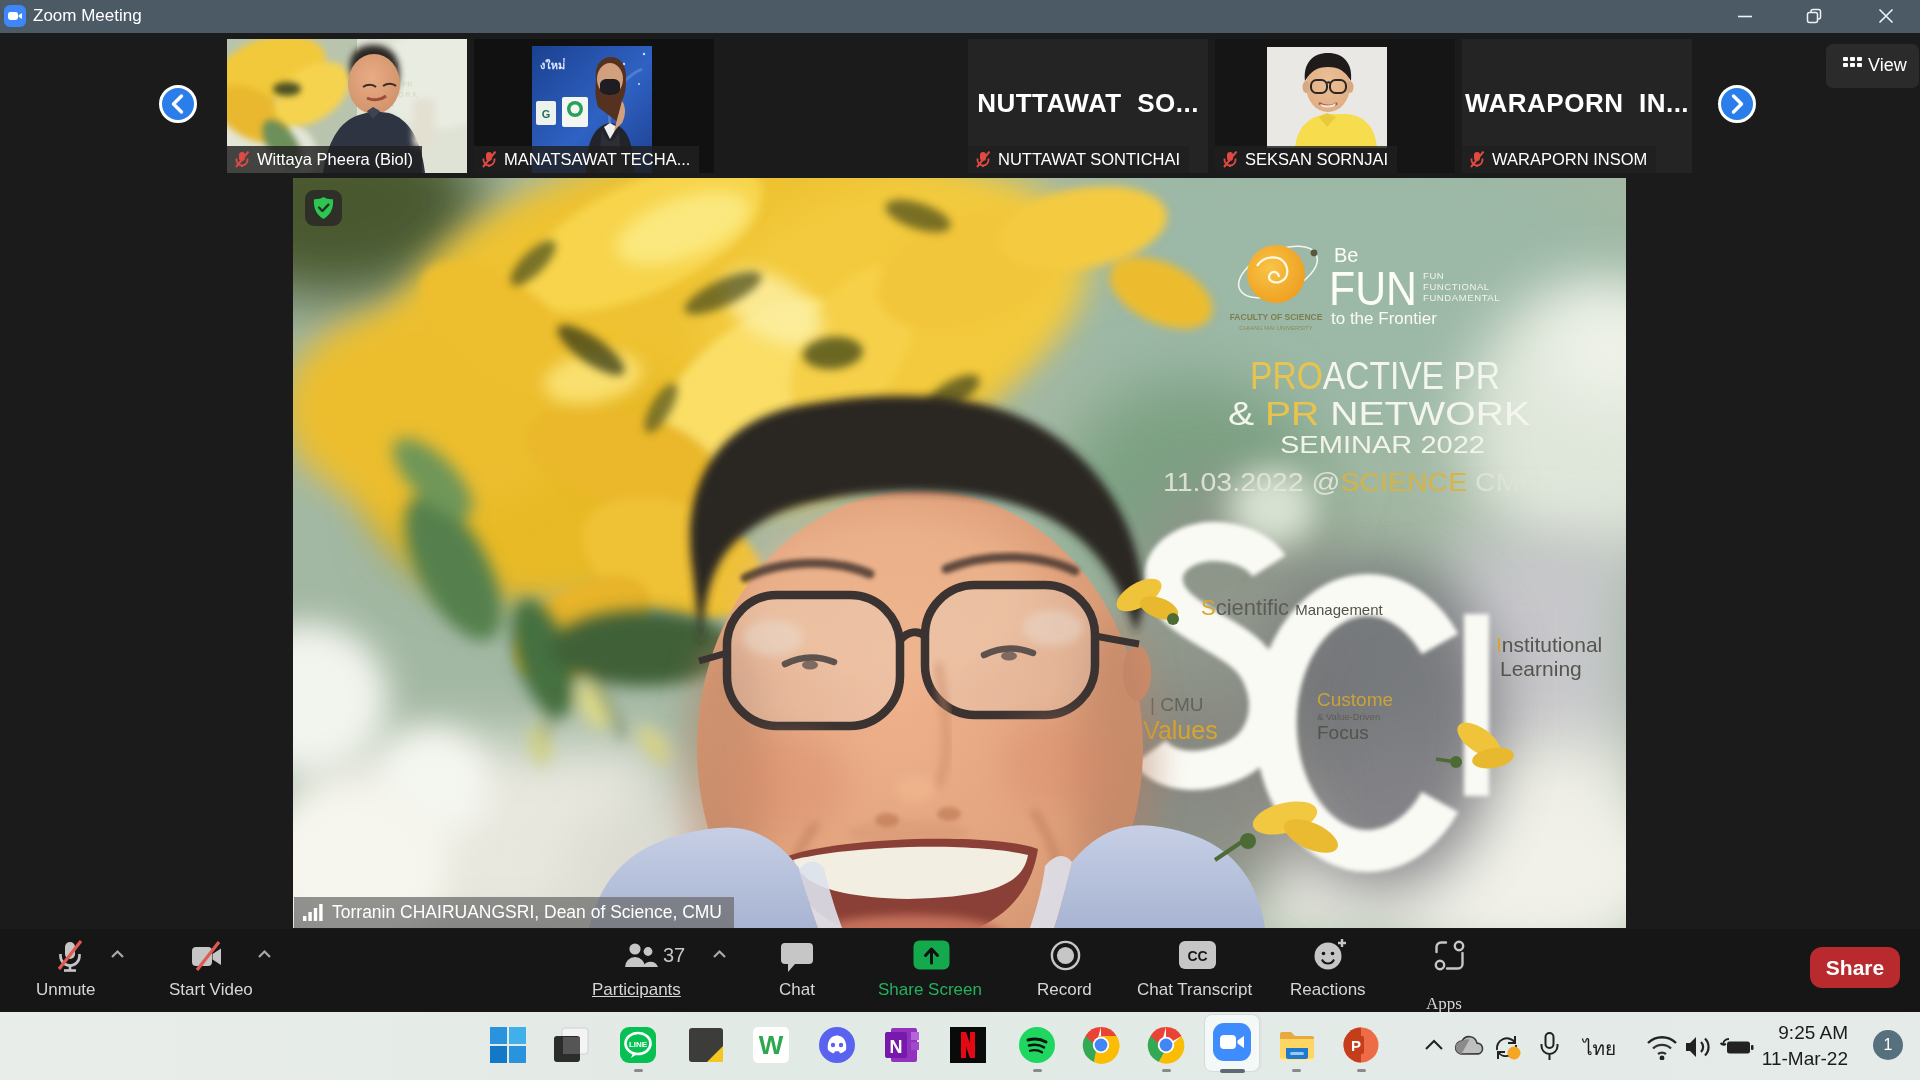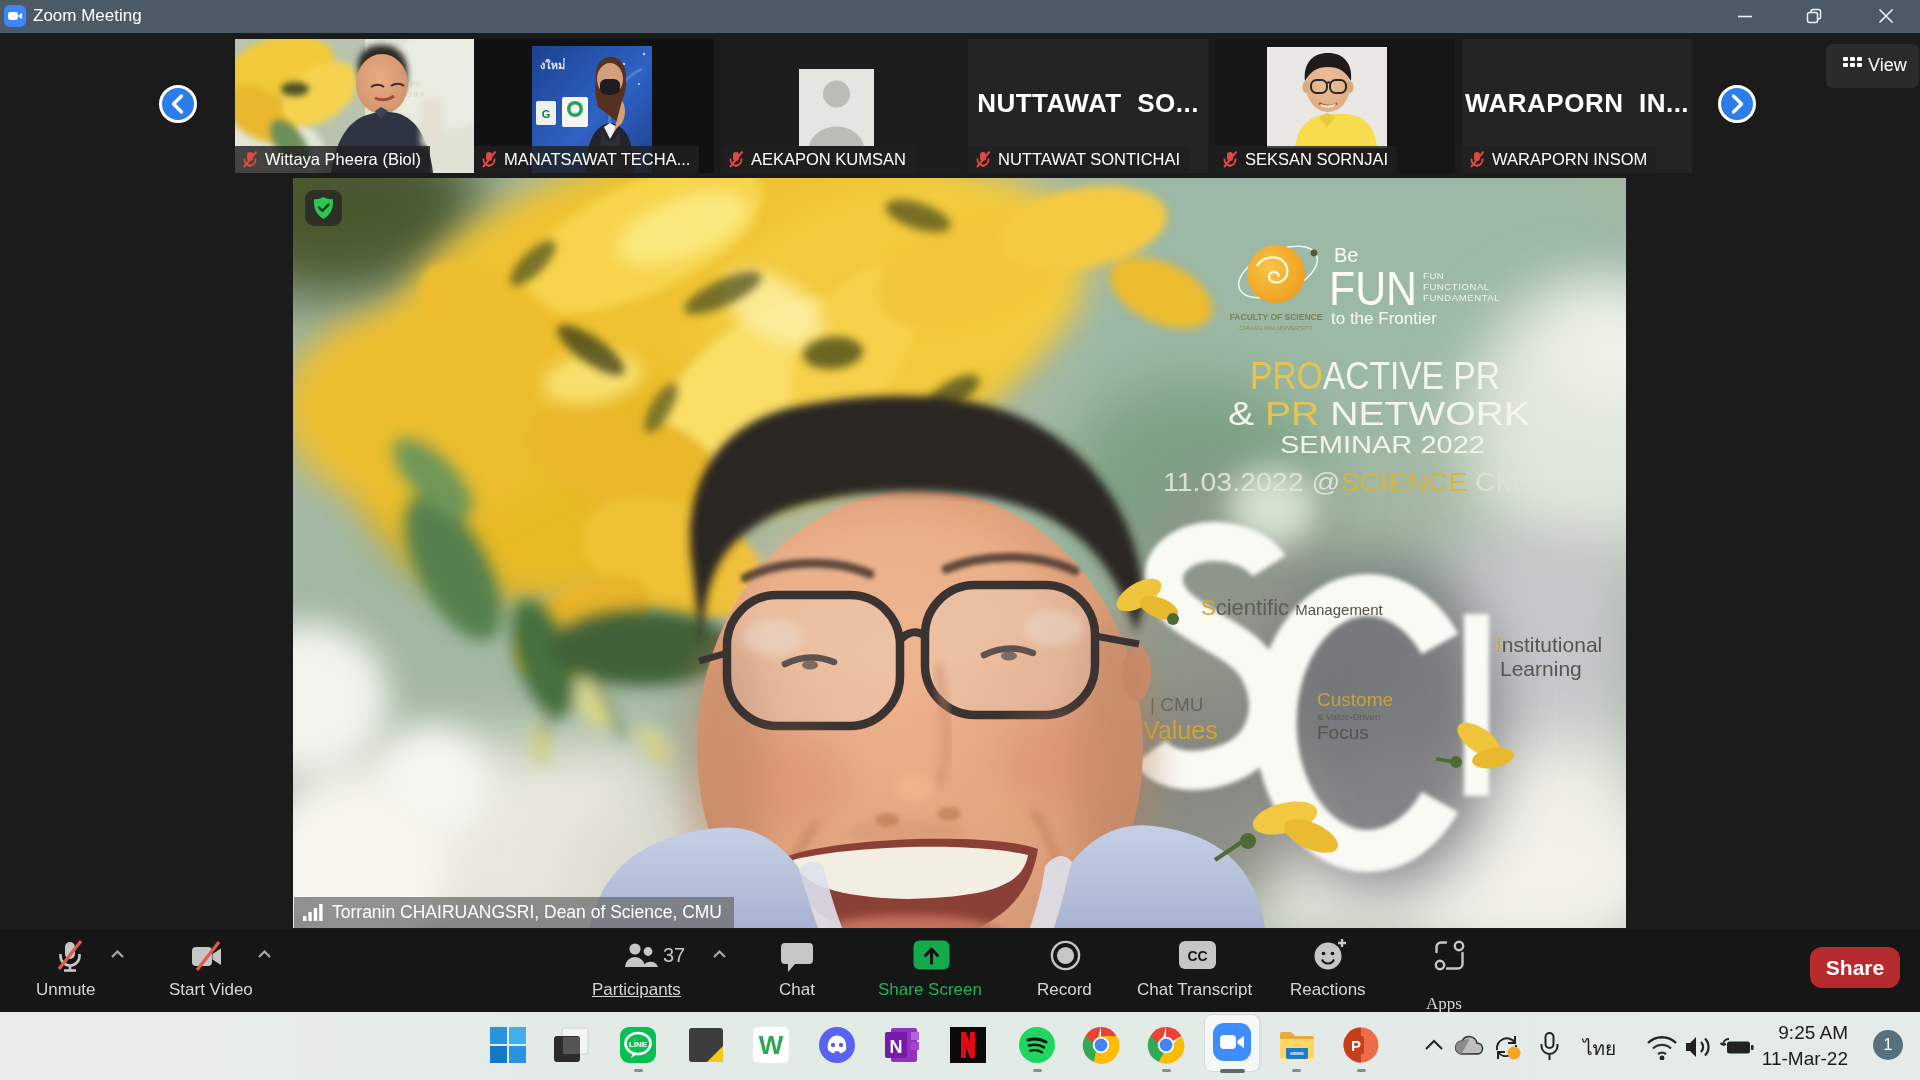--- a/index.html
+++ b/index.html
@@ -43,21 +43,21 @@
       <rect x="1.5" y="4.5" width="10" height="10" rx="2" fill="none" stroke="#eef2f5" stroke-width="1.5"></rect>
       <path d="M5 4.5 V3.5 a2 2 0 0 1 2-2 h5.5 a2 2 0 0 1 2 2 V9 a2 2 0 0 1 -2 2 h-1" fill="none" stroke="#eef2f5" stroke-width="1.5"></path>
     </svg>
   <svg class="abs" style="left:1878px;top:8px" width="16" height="16" viewBox="0 0 16 16">
       <path d="M1.5 1.5 L14.5 14.5 M14.5 1.5 L1.5 14.5" stroke="#eef2f5" stroke-width="1.6"></path>
     </svg>
 
   <div id="content" class="abs"></div>
 
   <div id="strip" class="abs" style="left:0;top:33px;width:1920px;height:145px;">
-    <div class="tile" id="tile1" style="left:227px;width:240px;margin-left:8px;"><div class="tlabel">
+    <div class="tile" id="tile1" style="left:227px;width:240px;"><div class="tlabel">
           <svg width="16" height="17" viewBox="0 0 16 17">
             <rect x="5" y="1" width="6" height="9" rx="3" fill="#e04a43"></rect>
             <path d="M2.5 7.5 v1.5 a5.5 5.5 0 0 0 11 0 V7.5" fill="none" stroke="#e04a43" stroke-width="1.8"></path>
             <line x1="8" y1="14.5" x2="8" y2="16" stroke="#e04a43" stroke-width="1.8"></line>
             <line x1="14.5" y1="0.5" x2="2" y2="16" stroke="#e04a43" stroke-width="2"></line>
           </svg>
           <span>Wittaya Pheera (Biol)</span>
         </div>
       <svg width="240" height="134" viewBox="0 0 240 134">
         <defs>
@@ -128,36 +128,20 @@
         <path d="M 122 40 C 120 26 128 18 137 18 C 147 18 153 27 152 42 C 152 52 150 58 148 62 L 145 84 L 124 68 C 121 58 121 50 122 40 Z" fill="#55321f"></path>
         <ellipse cx="136" cy="40" rx="13" ry="16" fill="#d3a07e"></ellipse>
         <path d="M 126 42 C 126 52 146 52 146 42 L 146 50 C 146 58 126 58 126 50 Z" fill="#1c1c20"></path>
         <rect x="126" y="40" width="20" height="14" rx="6" fill="#1e1e22"></rect>
         <path d="M 112 134 C 112 100 122 86 136 84 C 152 86 160 102 160 134 Z" fill="#23242b"></path>
         <path d="M 130 88 L 136 100 L 143 88 L 136 84 Z" fill="#f0f0f0"></path>
         <path d="M 128 90 C 132 106 140 106 145 92 L 148 134 L 124 134 Z" fill="#2d2e36"></path>
         <path d="M 148 62 C 152 68 152 76 148 84 L 140 92 Z" fill="#d3a07e"></path>
       </svg>
     </div>
-    <div class="tile" id="tile3" style="left:721px;width:240px;"><div class="tlabel">
-          <svg width="16" height="17" viewBox="0 0 16 17">
-            <rect x="5" y="1" width="6" height="9" rx="3" fill="#e04a43"></rect>
-            <path d="M2.5 7.5 v1.5 a5.5 5.5 0 0 0 11 0 V7.5" fill="none" stroke="#e04a43" stroke-width="1.8"></path>
-            <line x1="8" y1="14.5" x2="8" y2="16" stroke="#e04a43" stroke-width="1.8"></line>
-            <line x1="14.5" y1="0.5" x2="2" y2="16" stroke="#e04a43" stroke-width="2"></line>
-          </svg>
-          <span>AEKAPON KUMSAN</span>
-        </div>
-      <svg width="240" height="134" viewBox="0 0 240 134">
-        <rect width="240" height="134" fill="#1d1d1d"></rect>
-        <rect x="78" y="30" width="75" height="77" fill="#e5e5e1"></rect>
-        <circle cx="115.5" cy="55" r="13.5" fill="#bcbcb6"></circle>
-        <path d="M 88 107 a 28 24 0 0 1 55 0 z" fill="#bcbcb6"></path>
-      </svg>
-    </div>
     <div class="tile" id="tile4" style="left:968px;width:240px;">
         <div class="tlabel">
           <svg width="16" height="17" viewBox="0 0 16 17">
             <rect x="5" y="1" width="6" height="9" rx="3" fill="#e04a43"></rect>
             <path d="M2.5 7.5 v1.5 a5.5 5.5 0 0 0 11 0 V7.5" fill="none" stroke="#e04a43" stroke-width="1.8"></path>
             <line x1="8" y1="14.5" x2="8" y2="16" stroke="#e04a43" stroke-width="1.8"></line>
             <line x1="14.5" y1="0.5" x2="2" y2="16" stroke="#e04a43" stroke-width="2"></line>
           </svg>
           <span>NUTTAWAT SONTICHAI</span>
         </div>

